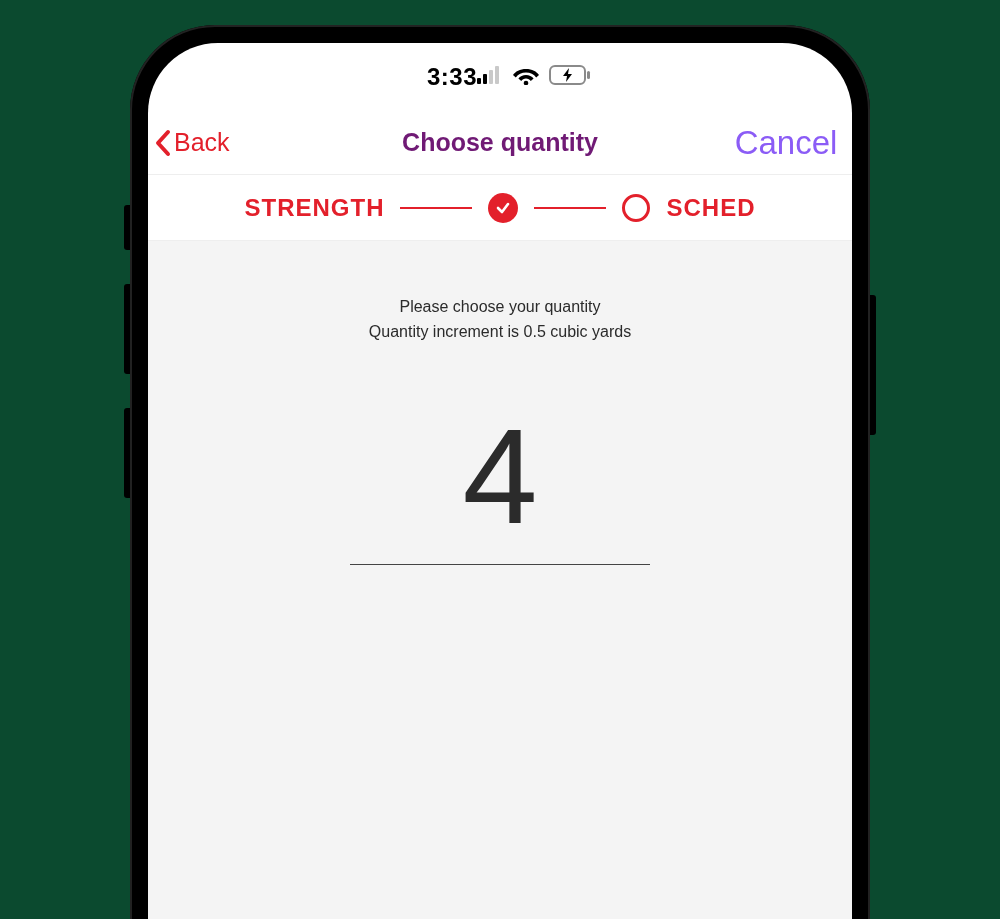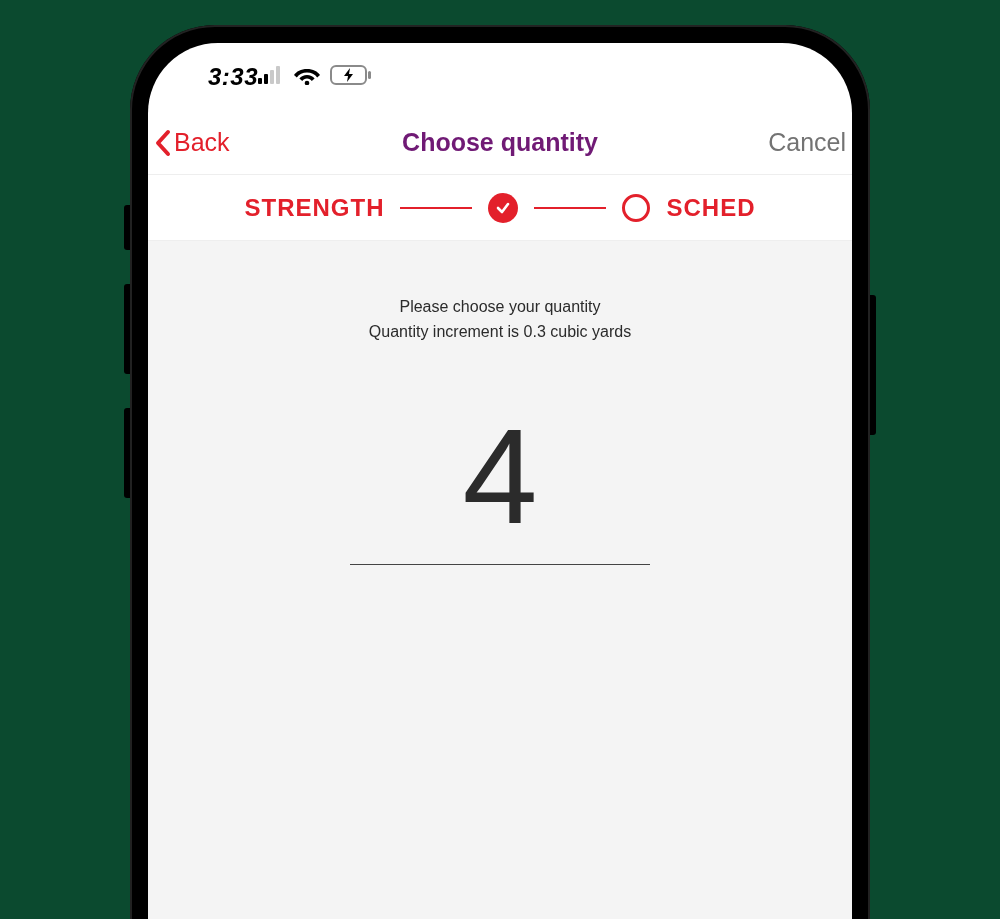--- a/index.html
+++ b/index.html
@@ -53,24 +53,23 @@
       width: 100%;
       height: 100%;
       background: #fff;
       border-radius: 70px;
       overflow: hidden;
       position: relative;
     }
     .status-bar {
       height: 68px;
       display: flex;
-      justify-content: flex-start;
+      justify-content: center;
       align-items: center;
       padding: 0 42px 0 60px;
-      font-style: italic;
     }
     .status-time {
       font-size: 24px;
       font-weight: 600;
       color: #000;
       letter-spacing: 0.5px;
     }
     .status-icons {
       display: flex;
       align-items: center;
@@ -95,26 +94,26 @@
     }
     .nav-back svg { margin-right: 2px; }
     .nav-title {
       font-size: 25px;
       font-weight: 700;
       color: #701a75;
       text-align: center;
       flex: 1;
     }
     .nav-cancel {
-      color: #737373;
-      font-size: 25px;
+      color: #8b5cf6;
+      font-size: 33px;
       font-weight: 400;
       cursor: pointer;
       min-width: 120px;
-      text-align: right;
+      text-align: center;
     }
     .stepper-bar {
       height: 66px;
       background: #fff;
       display: flex;
       align-items: center;
       justify-content: center;
       gap: 14px;
       overflow: hidden;
       border-bottom: 1px solid #eee;
@@ -251,21 +250,21 @@
           </svg>
         </span>
         <span class="step-connector"></span>
         <span class="step-circle"></span>
         <span class="step-label">SCHED</span>
       </div>
     </div>
 
     <div class="content">
       <div class="instruct-line">Please choose your quantity</div>
-      <div class="instruct-line">Quantity increment is 0.3 cubic yards</div>
+      <div class="instruct-line">Quantity increment is 0.5 cubic yards</div>
       <div class="quantity-display">
         <div class="quantity-value">4</div>
         <div class="quantity-underline"></div>
       </div>
     </div>
 
   </div>
 </div>
 
 </body></html>

